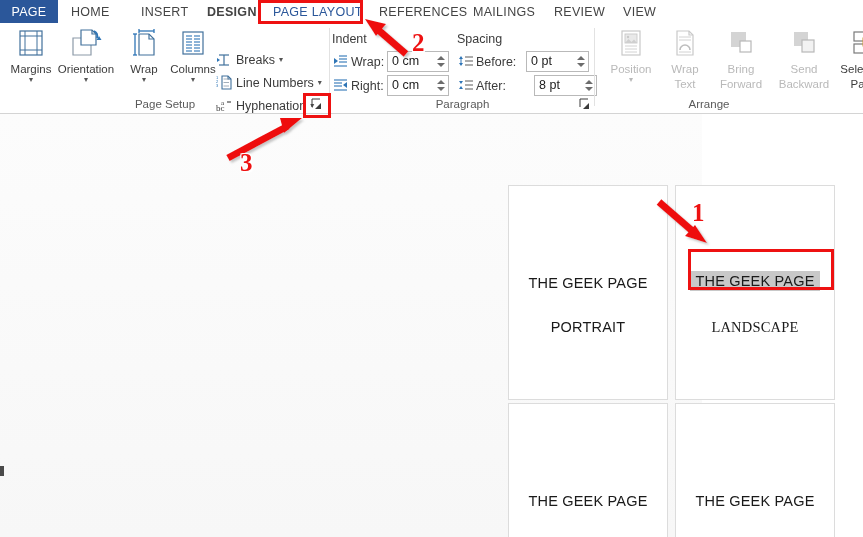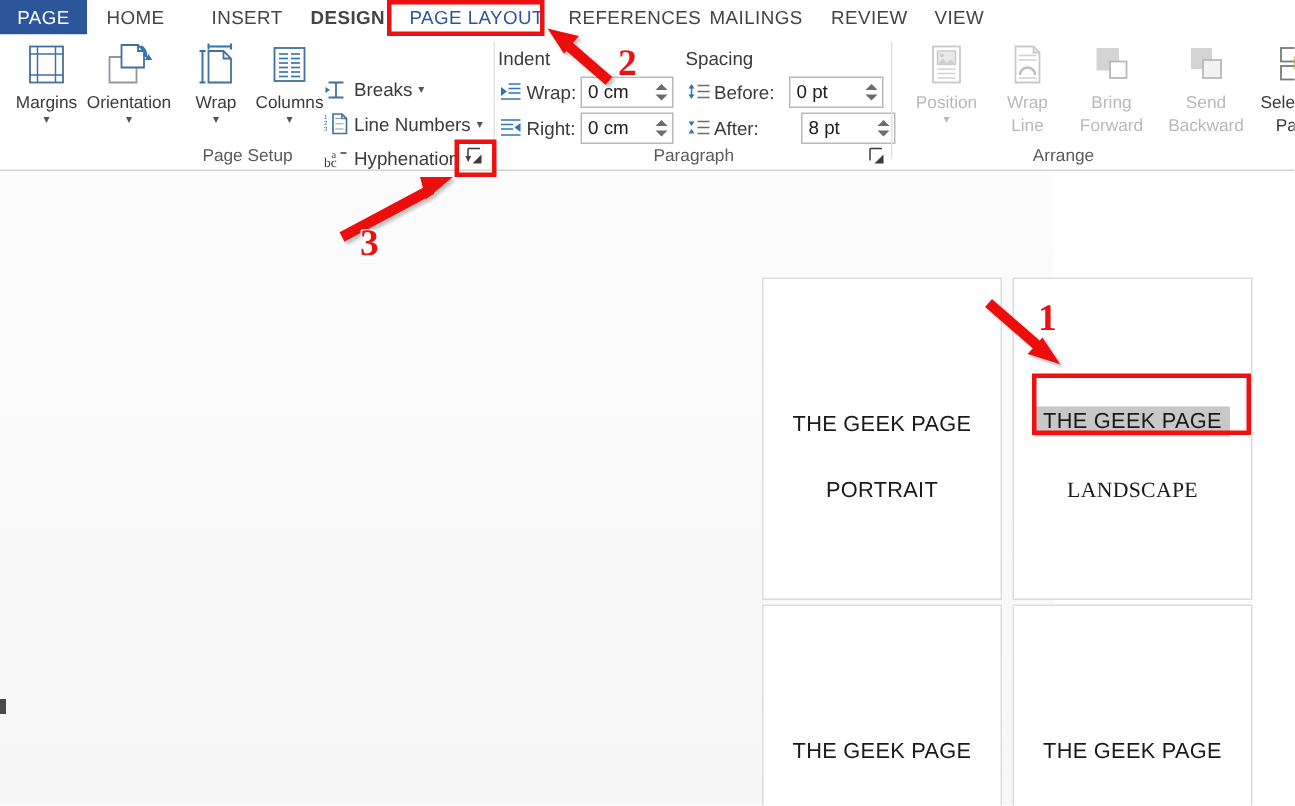--- a/index.html
+++ b/index.html
@@ -417,21 +417,21 @@
               <line x1="8" y1="9" x2="20" y2="9"></line>
                 <line x1="8" y1="12" x2="20" y2="12"></line>
             </g>
             <path d="M9 22 a5 5 0 0 1 10 0" fill="none" stroke="#bdbdbd" stroke-width="1.6"></path>
             <g stroke="#d2d2d2" stroke-width="1">
               <line x1="8" y1="24" x2="20" y2="24"></line>
             </g>
           </svg>
         </span>
         <span class="lbl">Wrap</span>
-        <span class="lbl">Line</span>
+        <span class="lbl">Text</span>
       </div>
 
       <div class="bigbtn dim" style="left:115px;width:62px;">
         <span class="ico">
           <svg width="30" height="30" viewBox="0 0 30 30">
             <rect x="5" y="4" width="15" height="15" fill="#d4d4d4"></rect>
             <rect x="14" y="13" width="11" height="11" fill="#fff" stroke="#b8b8b8" stroke-width="1.2"></rect>
           </svg>
         </span>
         <span class="lbl">Bring</span>

